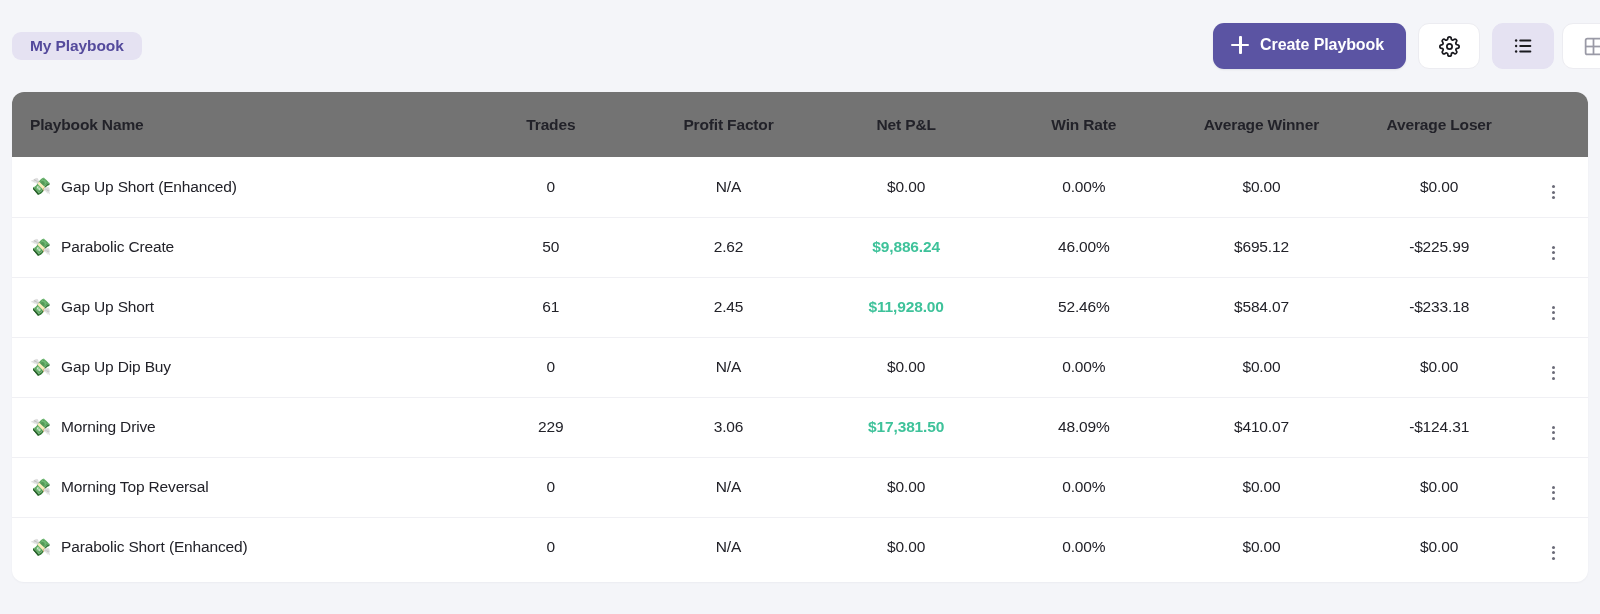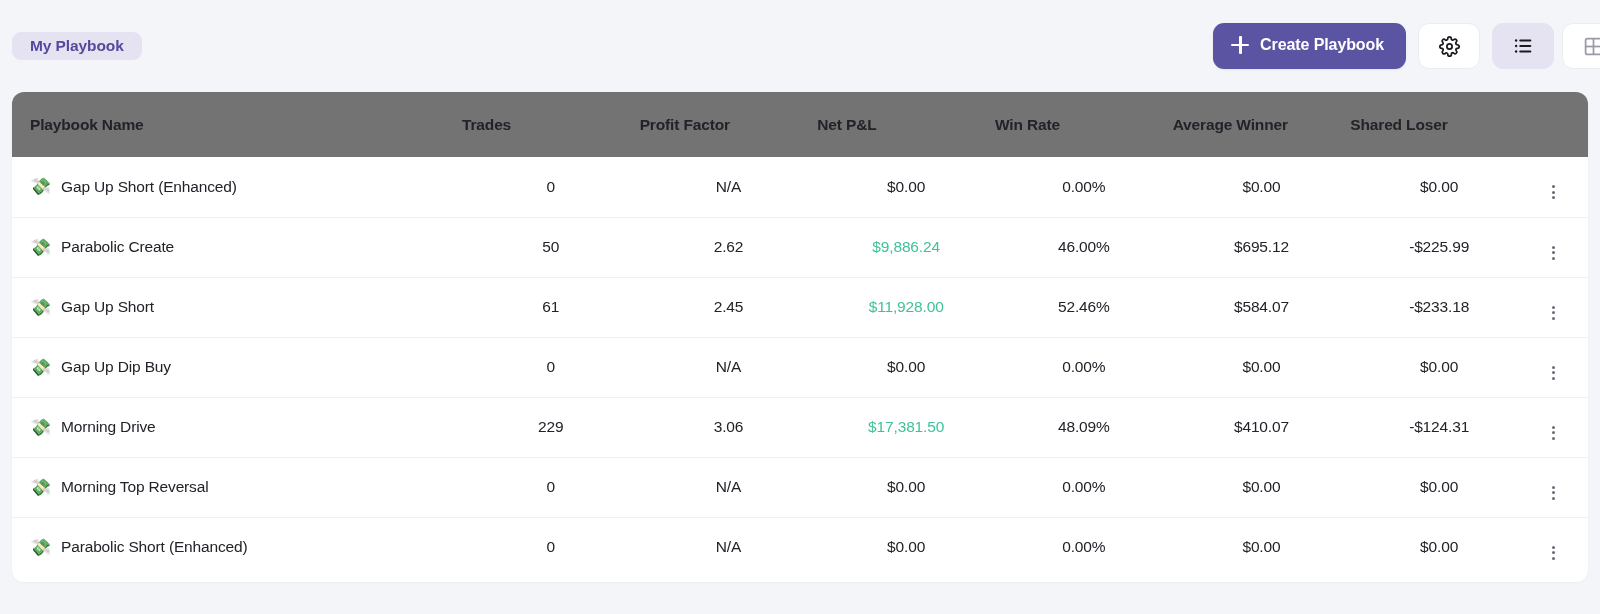--- a/index.html
+++ b/index.html
@@ -139,21 +139,21 @@
 
   thead th {
     font-size: 15.5px;
     font-weight: 600;
     color: #222229;
     letter-spacing: -0.15px;
     padding: 0;
     white-space: nowrap;
   }
   th.col-name { text-align: left; padding-left: 18px; width: 450px; }
-  th.col-num  { text-align: left; }
+  th.col-num  { text-align: center; }
   th.col-menu { width: 60px; }
 
   tbody tr {
     height: 60px;
     border-bottom: 1px solid #f0f0f4;
   }
   tbody tr:last-child { border-bottom: none; }
 
   tbody td {
     font-size: 15.5px;
@@ -173,21 +173,21 @@
   .playbook-emoji {
     font-size: 17px;
     line-height: 1;
     width: 20px;
     display: inline-block;
     text-align: center;
     filter: grayscale(0.15);
   }
   .playbook-label { letter-spacing: -0.15px; }
 
-  .pos { color: #3ec29a; }
+  .pos { color: #3ec29a; font-weight: bold; }
 
   td.col-menu {
     text-align: left;
     padding: 0;
     position: relative;
   }
   .kebab {
     display: inline-flex;
     flex-direction: column;
     gap: 2.5px;
@@ -263,21 +263,21 @@
 <div class="table-card">
   <table>
     <thead>
       <tr>
         <th class="col-name">Playbook Name</th>
         <th class="col-num">Trades</th>
         <th class="col-num">Profit Factor</th>
         <th class="col-num">Net P&amp;L</th>
         <th class="col-num">Win Rate</th>
         <th class="col-num">Average Winner</th>
-        <th class="col-num">Shared Loser</th>
+        <th class="col-num">Average Loser</th>
         <th class="col-menu"></th>
       </tr>
     </thead>
     <tbody id="table-body">
         <tr>
           <td class="col-name">
             <span class="name-cell">
               <span class="playbook-emoji">💸</span>
               <span class="playbook-label">Gap Up Short (Enhanced)</span>
             </span>

